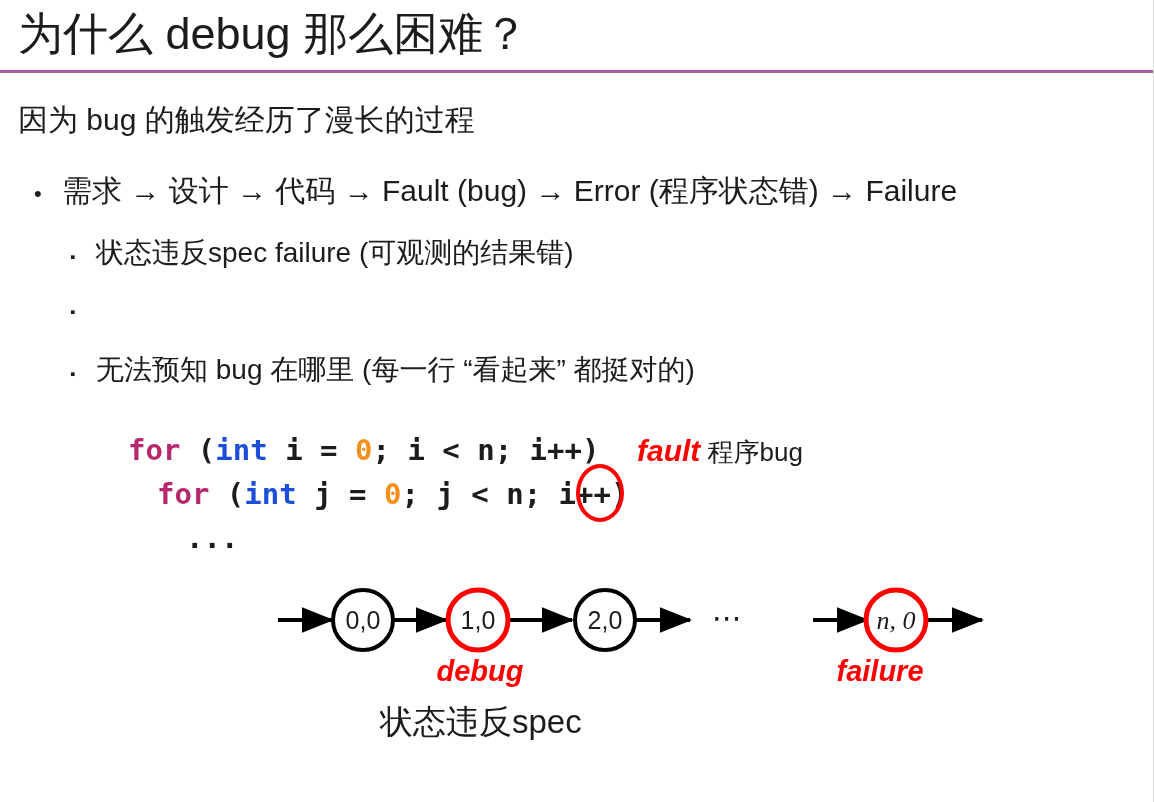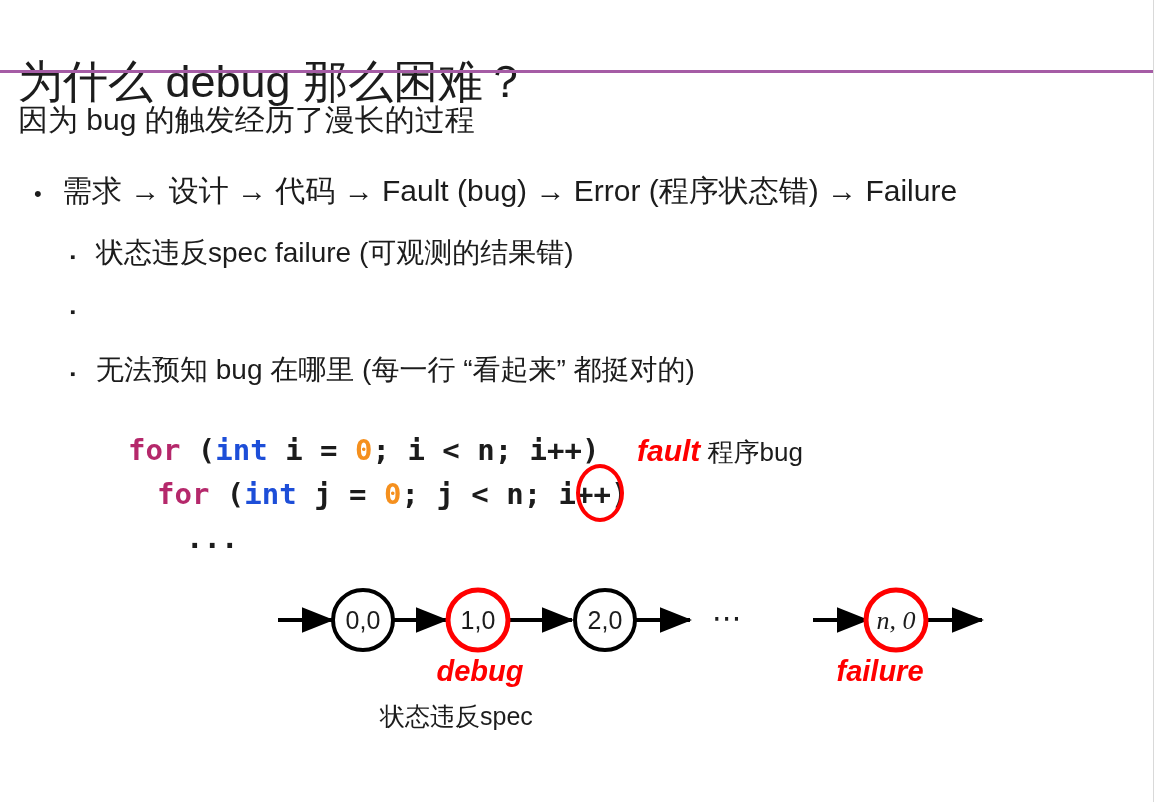--- a/index.html
+++ b/index.html
@@ -31,21 +31,20 @@
   #page-title {
     position: absolute;
     left: 18px;
     top: 4px;
     font-size: 45px;
     font-weight: 400;
     line-height: 60px;
     letter-spacing: 0px;
     color: #1c1c1c;
     white-space: nowrap;
-    margin-top: 48px;
   }
   #title-rule {
     position: absolute;
     left: 0;
     top: 70px;
     width: 1154px;
     height: 3px;
     background: #a55ca5;
   }
 
@@ -179,24 +178,24 @@
     position: absolute;
     font-size: 29px;
     font-weight: bold;
     font-style: italic;
     color: #ff0000;
     white-space: nowrap;
     text-align: center;
   }
   .dia-caption-zh {
     position: absolute;
-    font-size: 25px;
-    color: #1c1c1c;
-    white-space: nowrap;
-    text-align: left;
+    font-size: 33px;
+    color: #1c1c1c;
+    white-space: nowrap;
+    text-align: right;
   }
   #error-em     { left: 405px; top: 655px; width: 150px; }
   #error-zh     { left: 380px; top: 700px; width: 200px; }
   #failure-em   { left: 800px; top: 655px; width: 160px; }
   #failure-zh   { left: 765px; top: 700px; width: 230px; }
 
   #dots-mid {
     position: absolute;
     left: 712px;
     top: 600px;

